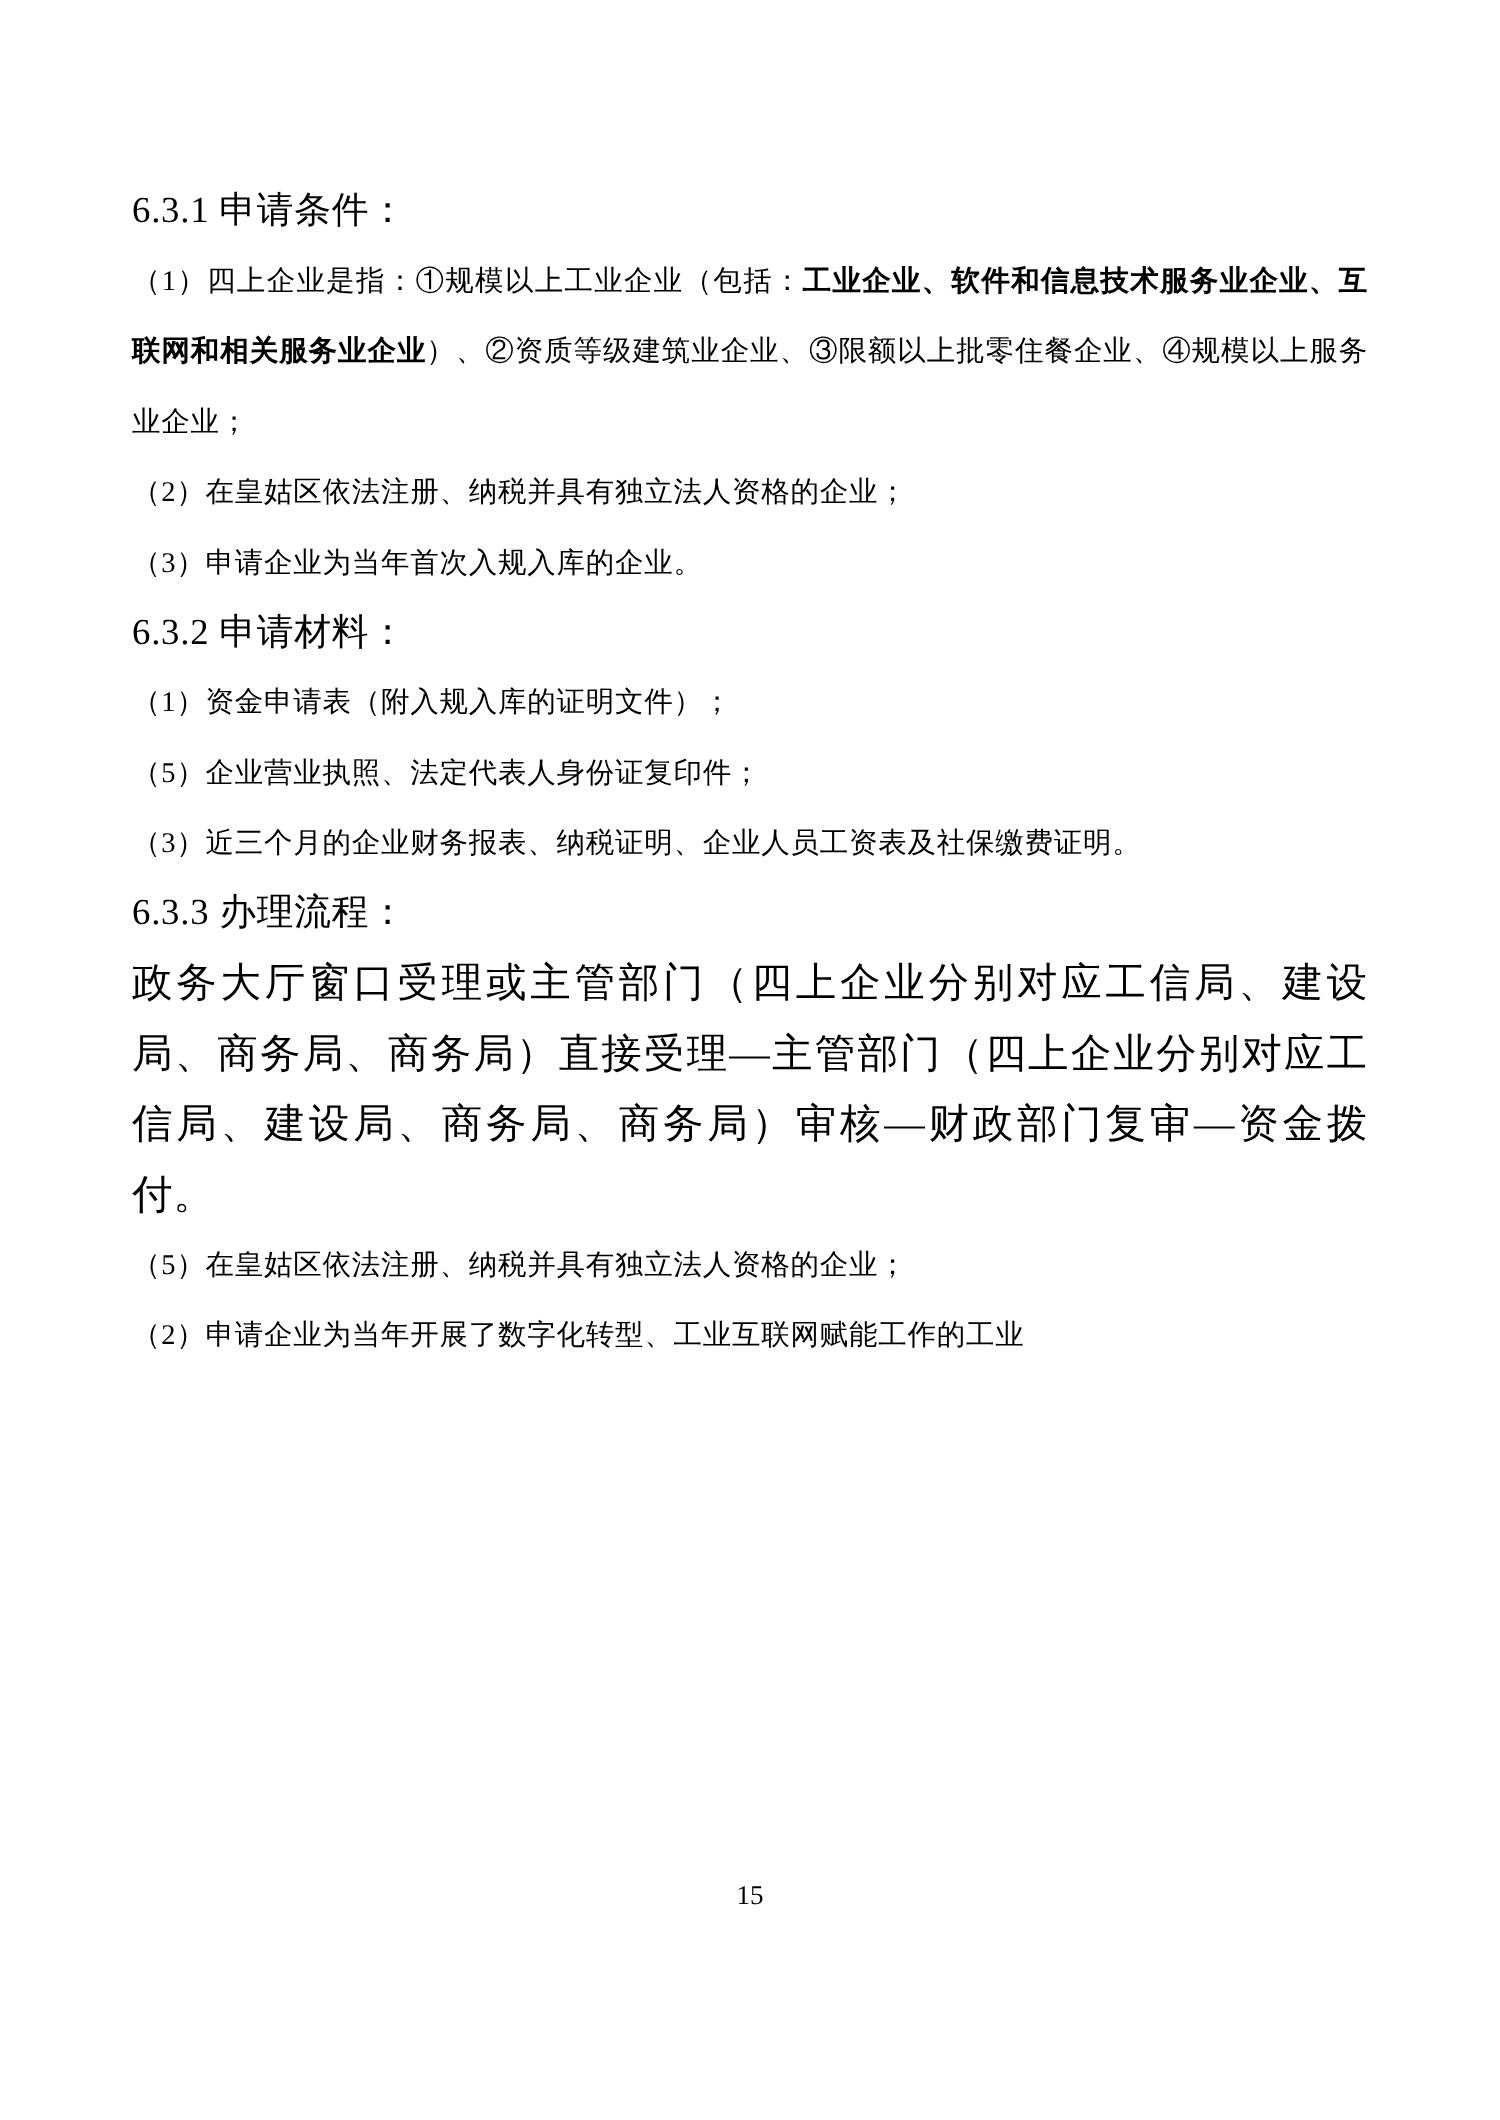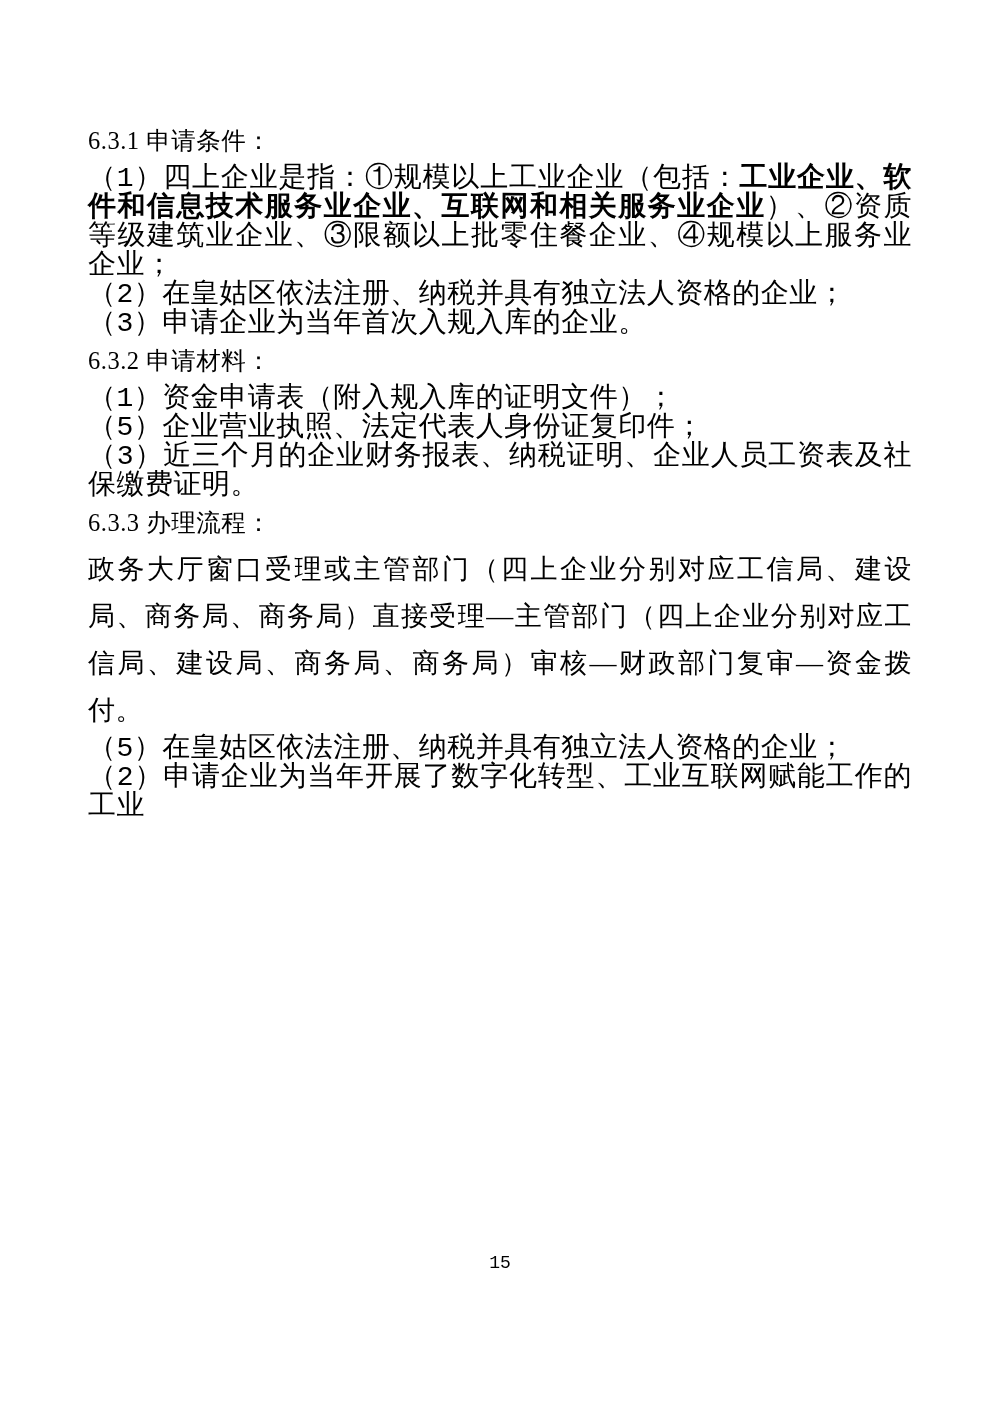--- a/index.html
+++ b/index.html
@@ -43,40 +43,39 @@
   .bold {
     font-weight: bold;
   }
   .section-title {
     font-size: 25.5px;
     font-weight: bold;
     line-height: 46px;
     margin-top: 36px;
   }
   .body-block {
-    font-size: 28px;
-    line-height: 29px;
+    font-size: 19px;
+    line-height: 47px;
     text-align: justify;
     text-justify: inter-ideograph;
-    font-family: Liberation Mono, monospace;
   }
   .flow-block {
     font-size: 27px;
     line-height: 47px;
     text-align: justify;
     text-justify: inter-ideograph;
   }
   .page-number {
     position: absolute;
     left: 0;
     top: 1253px;
     width: 1000px;
     text-align: center;
     font-size: 18px;
-    font-family: Liberation Mono, monospace;
+    font-family: Liberation Serif, serif;
     color: #000000;
   }
 </style>
 </head>
 <body>
 
 <div class="page">
   <div class="content">
 
     <p class="heading-num">6.3.1 申请条件：</p>

